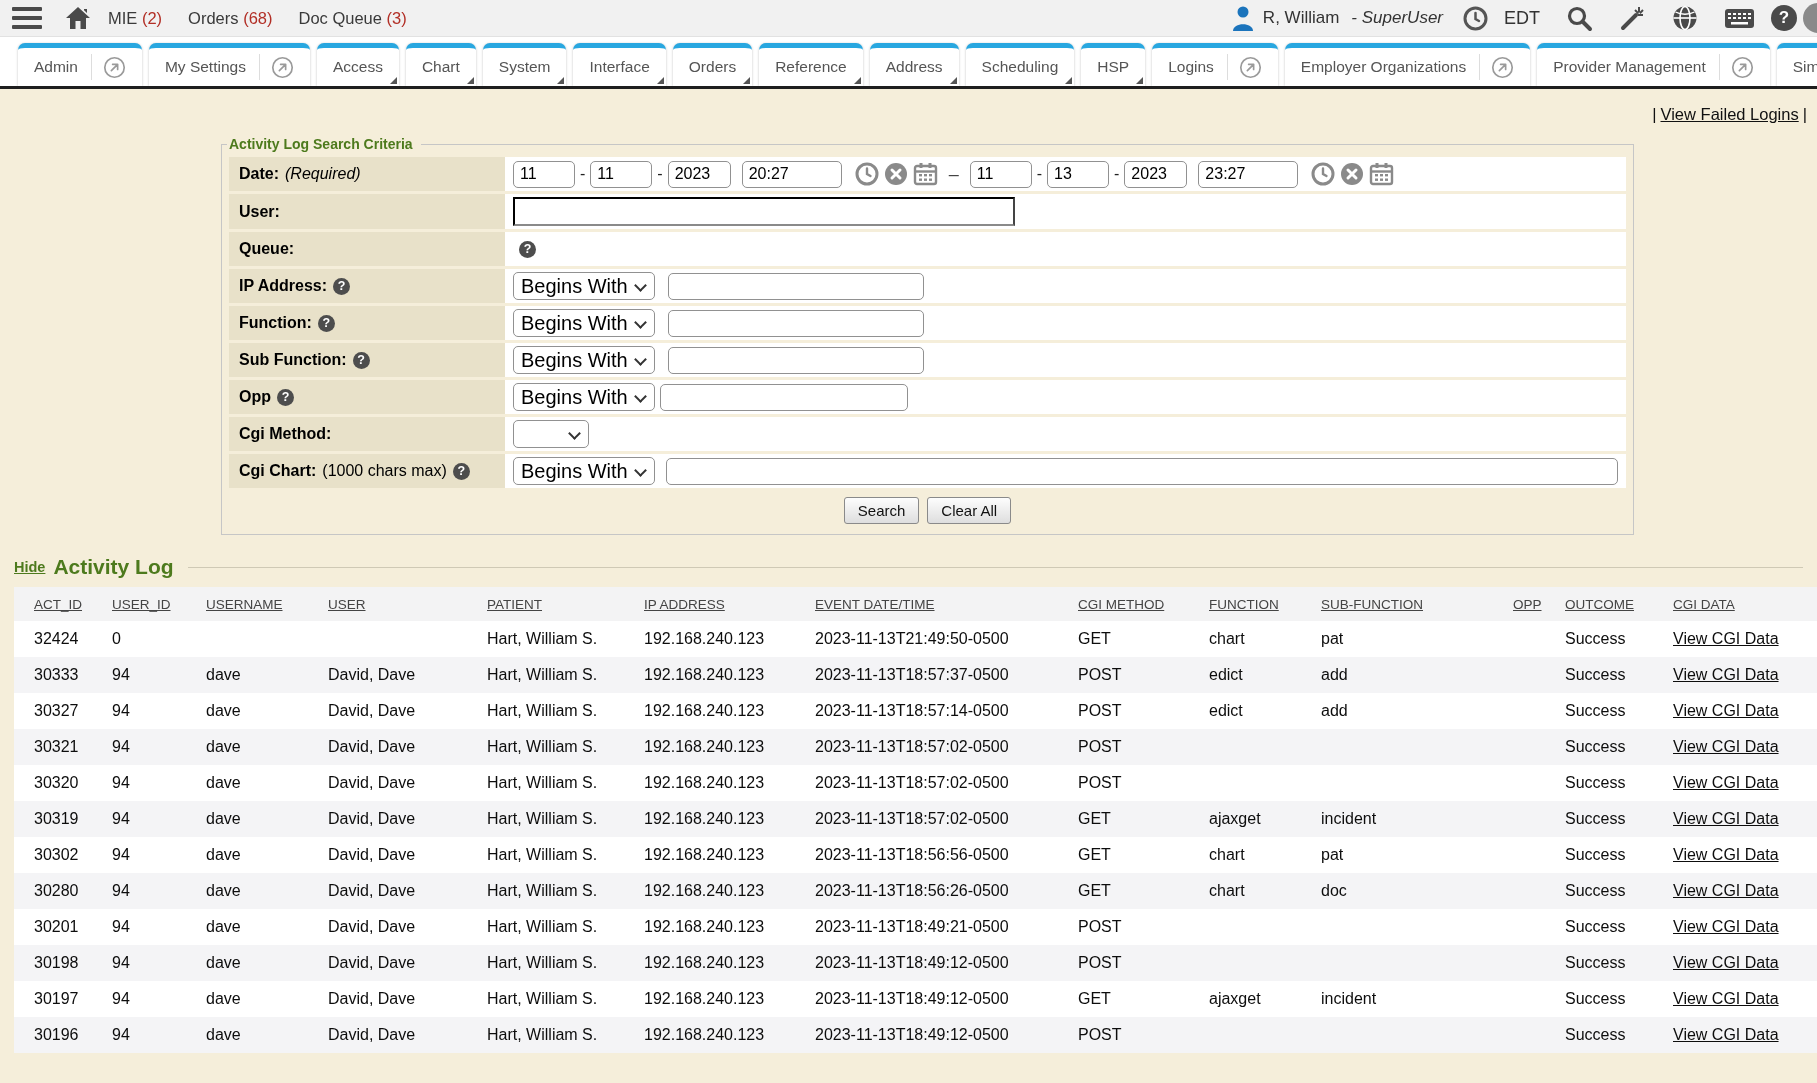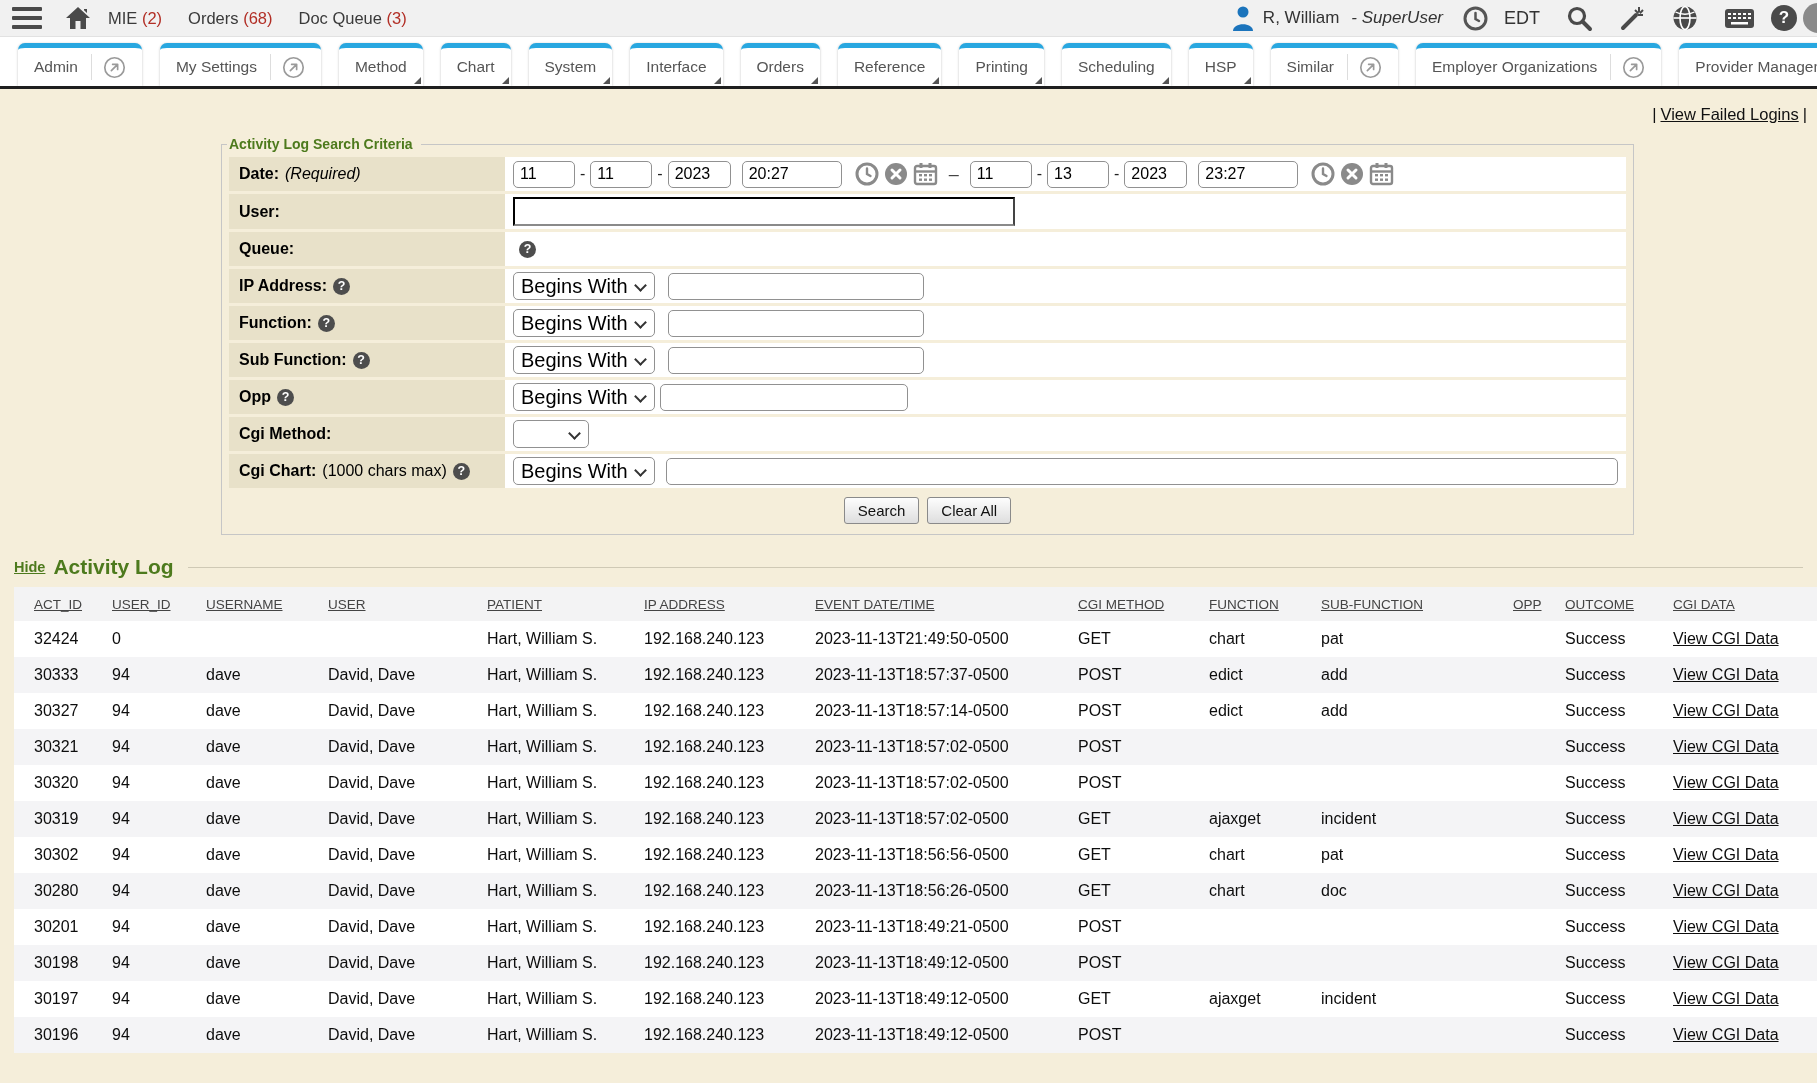--- a/index.html
+++ b/index.html
@@ -22,21 +22,21 @@
   .tb-nav .cnt { color:#b22f26; }
   .tb-spacer { flex:1; }
   .tb-user { display:flex; align-items:center; font-size:17px; color:#333; gap:8px; }
   .tb-user .role { font-style:italic; margin-left:4px; }
   .tb-right { display:flex; align-items:center; gap:6px; margin-left:10px; }
   .qmark { width:26px; height:26px; border-radius:50%; background:#4a4a4a; color:#fff; font-weight:bold; font-size:17px; display:inline-flex; align-items:center; justify-content:center; }
   .partial-circle { width:30px; height:30px; border-radius:50%; background:#8a8a8a; margin-right:-16px; flex:none; }
   
   .tabbar {
     background:#fff; height:49px; padding:6px 0 0 18px;
-    display:flex; align-items:flex-end; gap:18px; overflow:hidden; white-space:nowrap;
+    display:flex; align-items:flex-end; gap:7px; overflow:hidden; white-space:nowrap;
   }
   .tab {
     position:relative; display:inline-flex; align-items:center; flex:none;
     height:43px; padding:0 16px; background:#fff; color:#555;
     font-size:15.5px; border-radius:7px 7px 0 0;
     border-top:5px solid #28a7e0;
     box-shadow:1px 0 2px rgba(0,0,0,.10), -1px 0 2px rgba(0,0,0,.10);
     cursor:pointer;
   }
   .tab .tab-sep { width:1px; height:26px; background:#ddd; margin-left:13px; }
@@ -207,21 +207,21 @@
       <span class="ext-icon">
         <svg width="23" height="23" viewBox="0 0 22 22">
           <circle cx="11" cy="11" r="9.3" fill="none" stroke="#9a9a9a" stroke-width="1.6"></circle>
           <path d="M8 14 L14 8 M9.2 8 H14 V12.8" fill="none" stroke="#9a9a9a" stroke-width="1.6" stroke-linecap="round" stroke-linejoin="round"></path>
         </svg>
       </span>
 
     </div>
 
     <div class="tab">
-      <span class="tab-label">Method</span>
+      <span class="tab-label">Access</span>
 
       <span class="corner"></span>
     </div>
 
     <div class="tab">
       <span class="tab-label">Chart</span>
 
       <span class="corner"></span>
     </div>
 
@@ -243,39 +243,39 @@
       <span class="corner"></span>
     </div>
 
     <div class="tab">
       <span class="tab-label">Reference</span>
 
       <span class="corner"></span>
     </div>
 
     <div class="tab">
-      <span class="tab-label">Printing</span>
+      <span class="tab-label">Address</span>
 
       <span class="corner"></span>
     </div>
 
     <div class="tab">
       <span class="tab-label">Scheduling</span>
 
       <span class="corner"></span>
     </div>
 
     <div class="tab">
       <span class="tab-label">HSP</span>
 
       <span class="corner"></span>
     </div>
 
     <div class="tab">
-      <span class="tab-label">Similar</span>
+      <span class="tab-label">Logins</span>
       <span class="tab-sep"></span>
       <span class="ext-icon">
         <svg width="23" height="23" viewBox="0 0 22 22">
           <circle cx="11" cy="11" r="9.3" fill="none" stroke="#9a9a9a" stroke-width="1.6"></circle>
           <path d="M8 14 L14 8 M9.2 8 H14 V12.8" fill="none" stroke="#9a9a9a" stroke-width="1.6" stroke-linecap="round" stroke-linejoin="round"></path>
         </svg>
       </span>
 
     </div>
 

